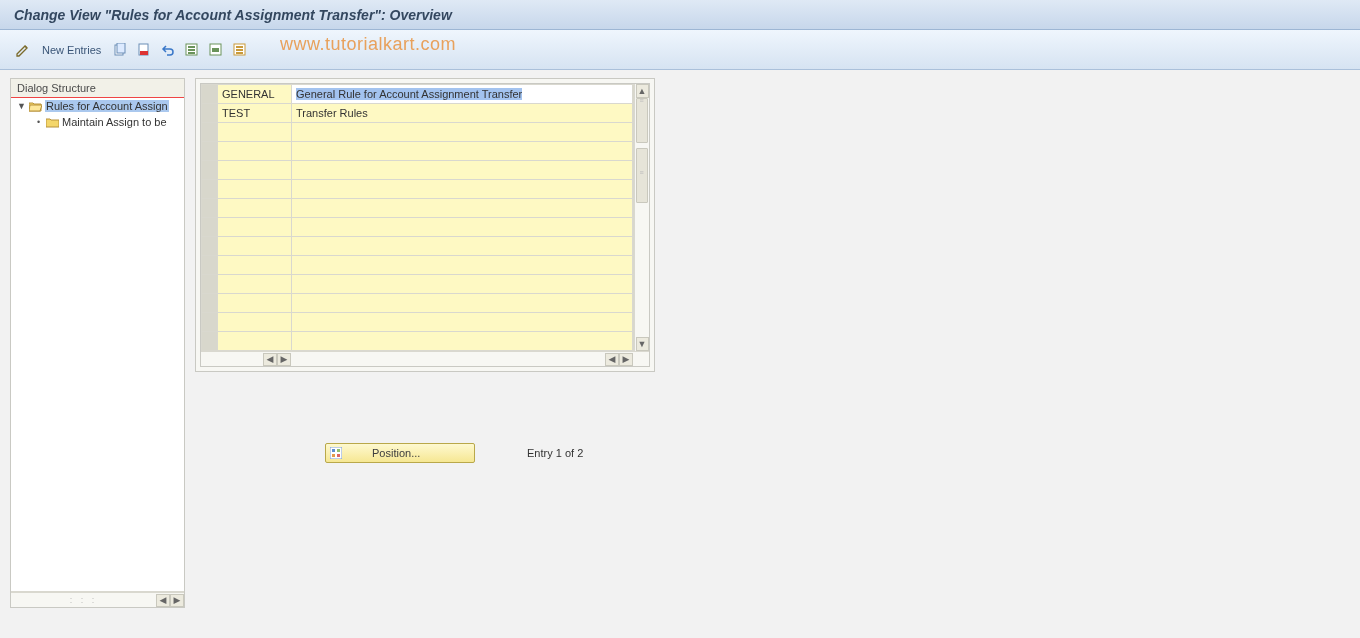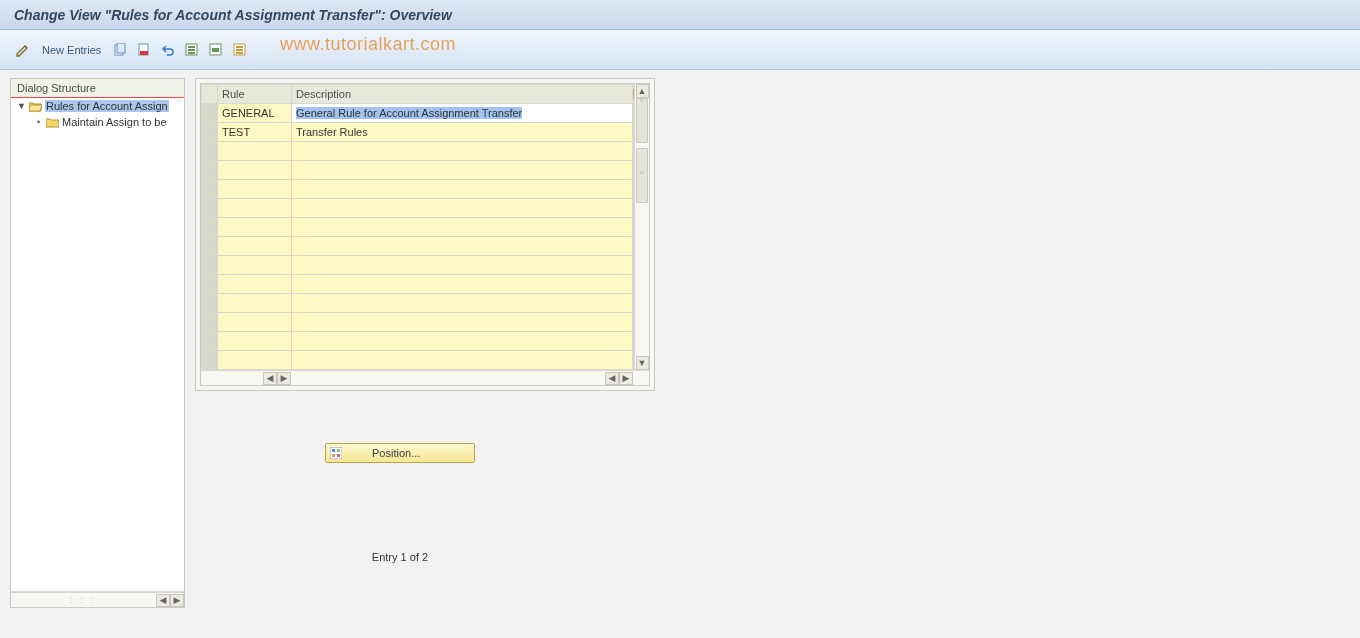--- a/index.html
+++ b/index.html
@@ -233,22 +233,21 @@
     text-align: center;
   }
 
   
   .pos-row {
     position: absolute;
     top: 365px;
     left: 130px;
     display: flex;
     align-items: center;
-    gap: 88px;
-    flex-direction: column;
+    gap: 52px;
   }
   .position-btn {
     width: 150px;
     height: 20px;
     background: linear-gradient(to bottom, #fef9d0, #f6e793);
     border: 1px solid #b9a84a;
     display: flex;
     align-items: center;
     cursor: pointer;
     padding: 0 4px;
@@ -362,31 +361,20 @@
     <div class="table-frame">
       <div class="table-wrap">
         <table class="sap-table">
           <colgroup>
             <col style="width:16px">
             <col style="width:74px">
             <col>
             <col style="width:16px">
           </colgroup>
           <tbody>
-              <tr>
-            <th class="rowsel"></th>
-            <th>Rule</th>
-            <th>Description</th>
-            <th class="colsel-corner">
-              <svg width="12" height="12">
-                    <rect x="1" y="1" width="4" height="10" fill="#f2c84b" stroke="#a88528"></rect>
-                    <rect x="6" y="1" width="4" height="10" fill="#6aa6e6" stroke="#3a6ca8"></rect>
-                  </svg>
-            </th>
-          </tr>
 
           <tr>
             <td class="rowsel"></td>
             <td class="cell-input">GENERAL</td>
             <td><span class="cell-highlight">General Rule for Account Assignment Transfer</span></td>
             <td class="rowsel"></td>
           </tr>
 
           <tr>
             <td class="rowsel"></td>

